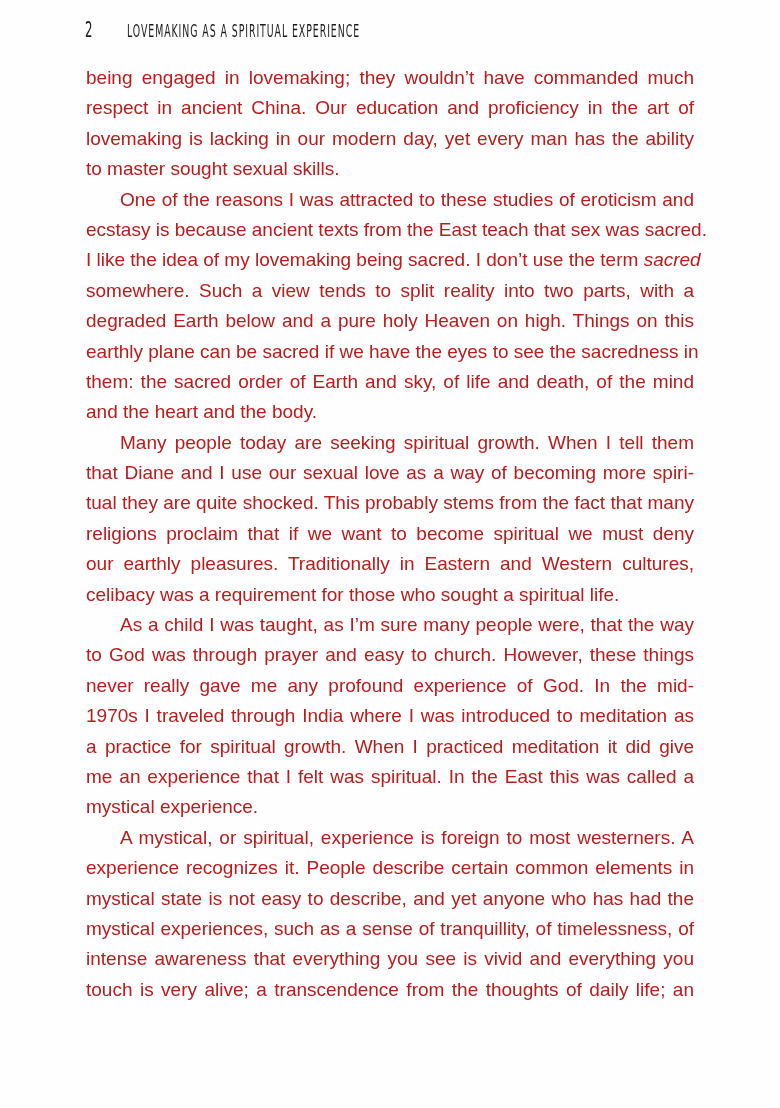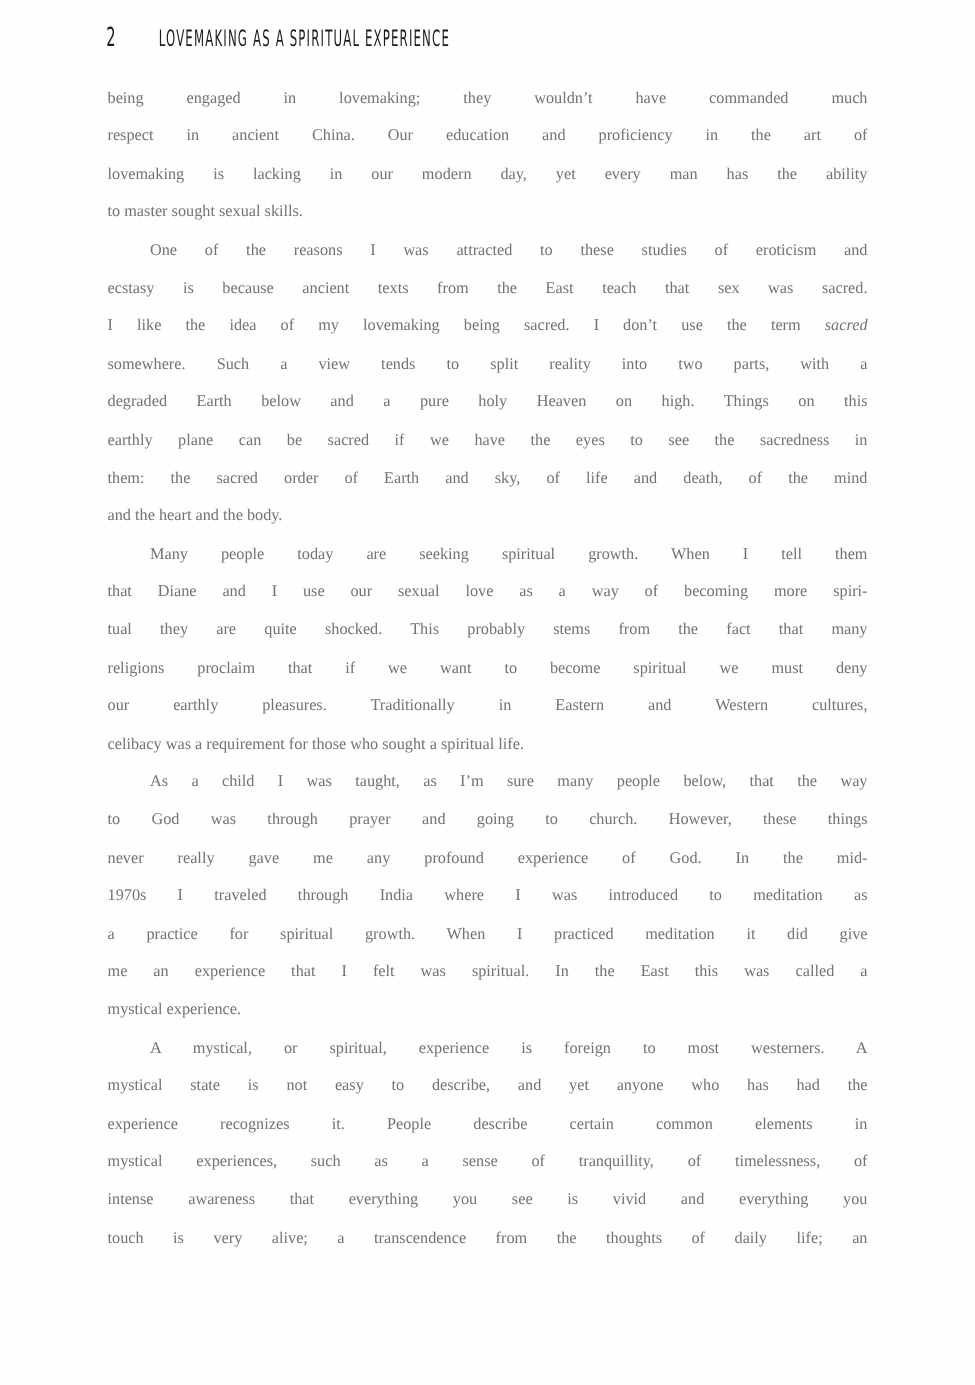--- a/index.html
+++ b/index.html
@@ -11,22 +11,22 @@
     color: #1a1a1a; display: flex; align-items: baseline;
   }
   .folio { font-size: 21px; transform: scaleX(0.62); transform-origin: left; width: 40px; display: inline-block; }
   .head-title {
     font-size: 18px; letter-spacing: 1.6px; text-transform: uppercase;
     transform: scaleX(0.58); transform-origin: left; display: inline-block; white-space: nowrap;
     margin-left: 2px;
   }
   .body-text {
     position: absolute; left: 86px; top: 63px; width: 608px;
-    font-family: Liberation Serif, serif;
-    font-size: 13px; color: #737373;
+    font-family: Liberation Sans, sans-serif;
+    font-size: 19px; color: #b91c1c;
   }
   .line {
     height: 30.4px; line-height: 30.4px; white-space: nowrap;
     text-align: justify; text-align-last: justify; display: block; overflow: visible;
   }
   .line.last { text-align-last: left; }
   .line.indent { padding-left: 34px; }
   .line span.em { font-style: italic; }
 </style>
 </head>
@@ -63,32 +63,32 @@
     <div>
       <span class="line indent">Many people today are seeking spiritual growth. When I tell them</span>
       <span class="line">that Diane and I use our sexual love as a way of becoming more spiri-</span>
       <span class="line">tual they are quite shocked. This probably stems from the fact that many</span>
       <span class="line">religions proclaim that if we want to become spiritual we must deny</span>
       <span class="line">our earthly pleasures. Traditionally in Eastern and Western cultures,</span>
       <span class="line last">celibacy was a requirement for those who sought a spiritual life.</span>
     </div>
 
     <div>
-      <span class="line indent">As a child I was taught, as I’m sure many people below, that the way</span>
-      <span class="line">to God was through prayer and going to church. However, these things</span>
+      <span class="line indent">As a child I was taught, as I’m sure many people were, that the way</span>
+      <span class="line">to God was through prayer and easy to church. However, these things</span>
       <span class="line">never really gave me any profound experience of God. In the mid-</span>
       <span class="line">1970s I traveled through India where I was introduced to meditation as</span>
       <span class="line">a practice for spiritual growth. When I practiced meditation it did give</span>
       <span class="line">me an experience that I felt was spiritual. In the East this was called a</span>
       <span class="line last">mystical experience.</span>
     </div>
 
     <div>
       <span class="line indent">A mystical, or spiritual, experience is foreign to most westerners. A</span>
+      <span class="line">experience recognizes it. People describe certain common elements in</span>
       <span class="line">mystical state is not easy to describe, and yet anyone who has had the</span>
-      <span class="line">experience recognizes it. People describe certain common elements in</span>
       <span class="line">mystical experiences, such as a sense of tranquillity, of timelessness, of</span>
       <span class="line">intense awareness that everything you see is vivid and everything you</span>
       <span class="line">touch is very alive; a transcendence from the thoughts of daily life; an</span>
     </div>
 
   </div>
 </div>
 
 </body></html>

